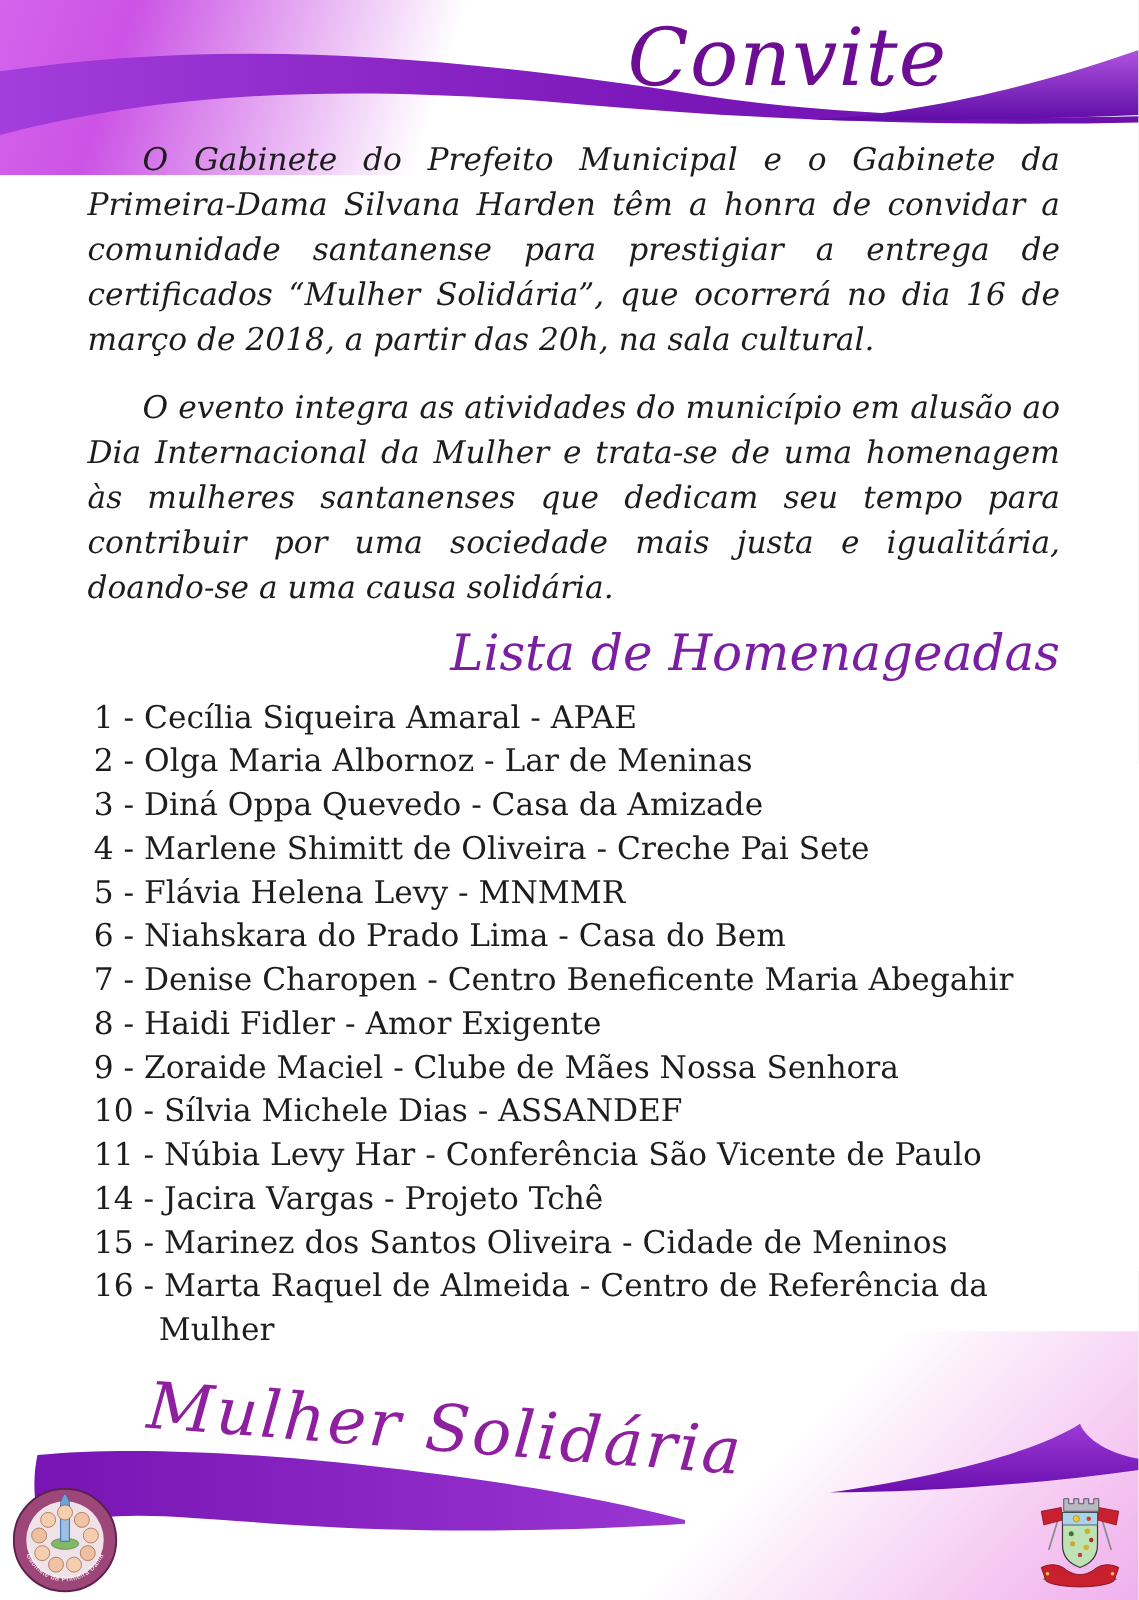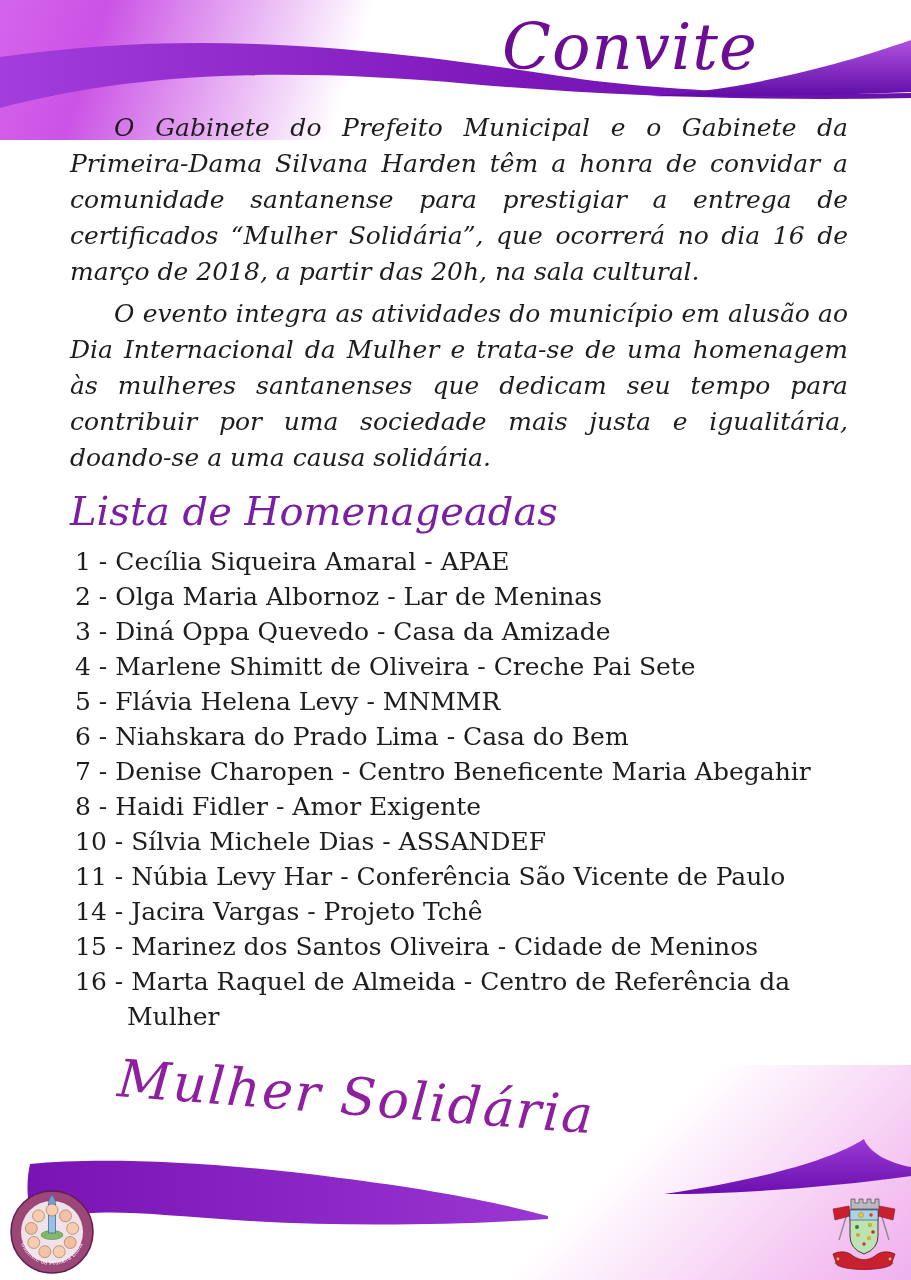--- a/index.html
+++ b/index.html
@@ -11,23 +11,23 @@
   .tl-grad{position:absolute;top:0;left:0;width:560px;height:140px;
            background:linear-gradient(108deg,#d564ec 0%,#cb53e5 18%,rgba(255,255,255,0) 62%);}
   .top-wave-svg{position:absolute;top:0;left:0;}
   .convite{position:absolute;top:10px;left:502px;font-size:64px;font-style:italic;
            color:#6d0d93;letter-spacing:1px;z-index:2;white-space:nowrap;}
 
   
   .content{position:absolute;top:110px;left:70px;width:778px;z-index:2;}
   .para{font-size:25px;font-style:italic;line-height:36px;text-align:justify;
         text-indent:44px;margin:0;}
-  .para + .para{margin-top:6px;}
+  .para + .para{margin-top:18px;}
   .list-title{font-size:40px;font-style:italic;font-weight:normal;color:#7b1fa2;
-              text-align:left;margin:12px 0 10px 0;}
+              text-align:right;margin:12px 0 10px 0;}
   .honorees{margin-left:5px;}
   .honoree{font-size:25px;line-height:35px;
            padding-left:52px;text-indent:-52px;}
   .slogan{display:inline-block;font-size:52px;font-style:italic;color:#8e1f9f;
           letter-spacing:2px;margin:14px 0 0 48px;transform:rotate(4.5deg);
           transform-origin:0 50%;white-space:nowrap;}
 
   
   .bottom-banner{position:absolute;bottom:0;left:0;width:911px;height:230px;z-index:1;}
   .br-grad{position:absolute;right:0;bottom:0;width:440px;height:215px;
@@ -70,20 +70,21 @@
 
     <div class="honorees">
       <div class="honoree">1 - Cecília Siqueira Amaral - APAE</div>
       <div class="honoree">2 - Olga Maria Albornoz - Lar de Meninas</div>
       <div class="honoree">3 - Diná Oppa Quevedo - Casa da Amizade</div>
       <div class="honoree">4 - Marlene Shimitt de Oliveira - Creche Pai Sete</div>
       <div class="honoree">5 - Flávia Helena Levy - MNMMR</div>
       <div class="honoree">6 - Niahskara do Prado Lima - Casa do Bem</div>
       <div class="honoree">7 - Denise Charopen - Centro Beneficente Maria Abegahir</div>
       <div class="honoree">8 - Haidi Fidler - Amor Exigente</div>
+      <div class="honoree">9 - Zoraide Maciel - Clube de Mães Nossa Senhora</div>
       <div class="honoree">10 - Sílvia Michele Dias - ASSANDEF</div>
       <div class="honoree">11 - Núbia Levy Har - Conferência São Vicente de Paulo</div>
       <div class="honoree">14 - Jacira Vargas - Projeto Tchê</div>
       <div class="honoree">15 - Marinez dos Santos Oliveira - Cidade de Meninos</div>
       <div class="honoree">16 - Marta Raquel de Almeida - Centro de Referência da Mulher</div>
     </div>
 
     <div class="slogan">Mulher Solidária</div>
   </div>
 

